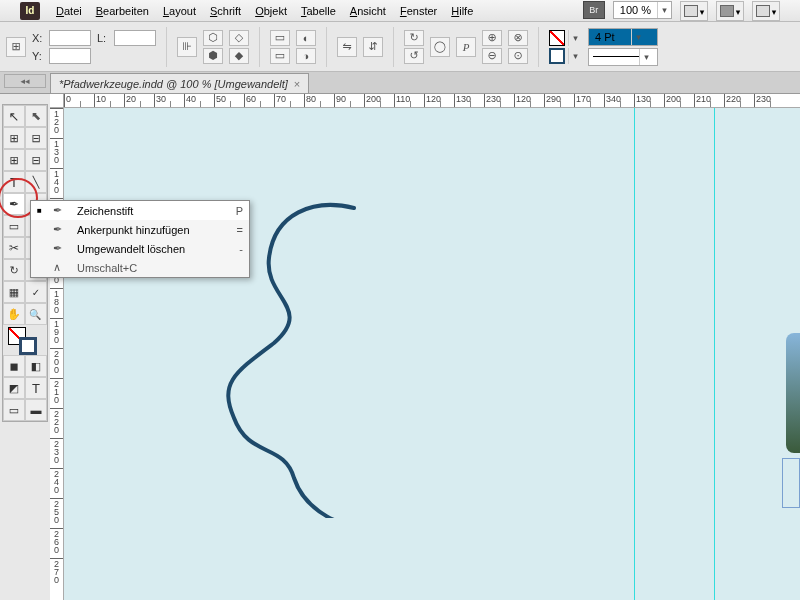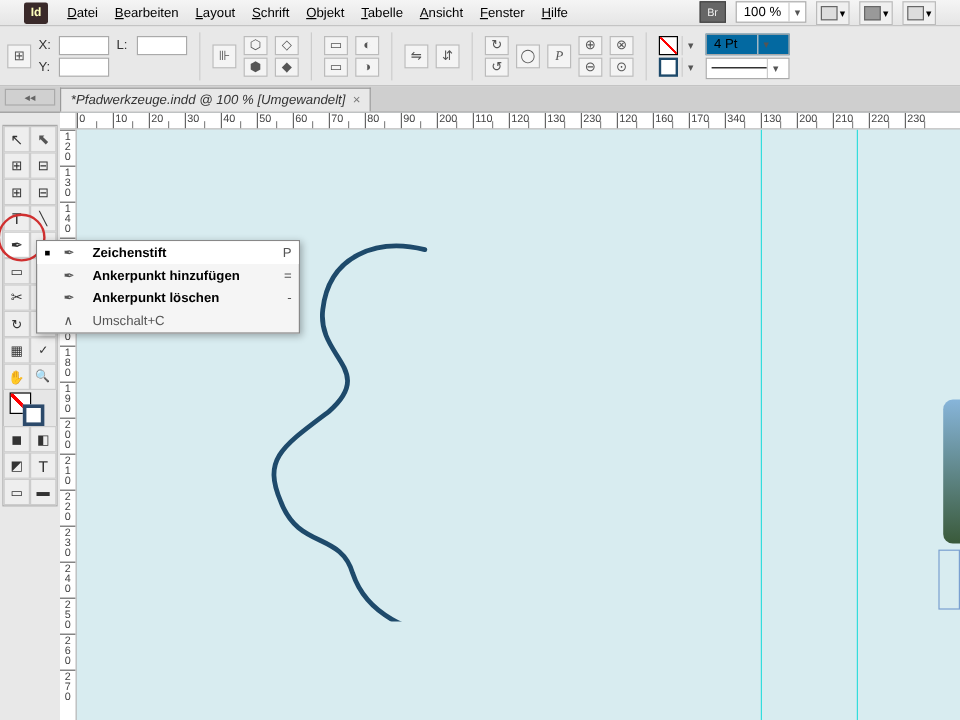--- a/index.html
+++ b/index.html
@@ -64,21 +64,21 @@
 .fill-sw::after { content: ''; position: absolute; inset: 0; background: linear-gradient(45deg, transparent 44%, red 44%, red 56%, transparent 56%); }
 .stroke-sw { width: 18px; height: 18px; border: 3px solid #2c4a6b; background: #fff; position: absolute; left: 16px; top: 12px; }
 .red-circle { position: absolute; left: -2px; top: 178px; width: 40px; height: 40px; border: 2px solid #d03030; border-radius: 50%; pointer-events: none; }
 
 
 .flyout { position: absolute; left: 30px; top: 200px; width: 220px; background: #f5f5f5; border: 1px solid #888; box-shadow: 2px 2px 6px rgba(0,0,0,.3); z-index: 100; }
 .flyout-row { display: flex; align-items: center; padding: 3px 6px; gap: 8px; }
 .flyout-row.sel { background: #fff; }
 .flyout-row .mark { width: 8px; font-size: 8px; }
 .flyout-row .ico { width: 16px; color: #555; }
-.flyout-row .lbl { flex: 1; font-weight: bold; }
+.flyout-row .lbl { flex: 1; }
 .flyout-row .shc { color: #555; }
 
 
 .g-arrow::before { content: '↖'; font-size: 13px; }
 .g-arrow2::before { content: '⬉'; font-size: 12px; color: #555; }
 .g-page::before { content: '⊞'; }
 .g-gap::before { content: '⊟'; }
 .g-type::before { content: 'T'; font-size: 13px; }
 .g-line::before { content: '╲'; }
 .g-pen::before { content: '✒'; font-size: 12px; }
@@ -229,21 +229,21 @@
       <div class="tick">60</div>
       <div class="tick">70</div>
       <div class="tick">80</div>
       <div class="tick">90</div>
       <div class="tick">200</div>
       <div class="tick">110</div>
       <div class="tick">120</div>
       <div class="tick">130</div>
       <div class="tick">230</div>
       <div class="tick">120</div>
-      <div class="tick">160</div>
+      <div class="tick">290</div>
       <div class="tick">170</div>
       <div class="tick">340</div>
       <div class="tick">130</div>
       <div class="tick">200</div>
       <div class="tick">210</div>
       <div class="tick">220</div>
       <div class="tick">230</div>
     </div>
   <div class="ruler-v" id="rv">
       <div class="tick">1<br>2<br>0</div>
@@ -343,21 +343,21 @@
     </div>
     <div class="flyout-row">
       <span class="mark"></span>
       <span class="ico">✒</span>
       <span class="lbl">Ankerpunkt hinzufügen</span>
       <span class="shc">=</span>
     </div>
     <div class="flyout-row">
       <span class="mark"></span>
       <span class="ico">✒</span>
-      <span class="lbl">Ankerpunkt löschen</span>
+      <span class="lbl">Umgewandelt löschen</span>
       <span class="shc">-</span>
     </div>
     <div class="flyout-row">
       <span class="mark"></span>
       <span class="ico">∧</span>
       <span class="shc">Umschalt+C</span>
     </div>
   </div>
 
 </body></html>

